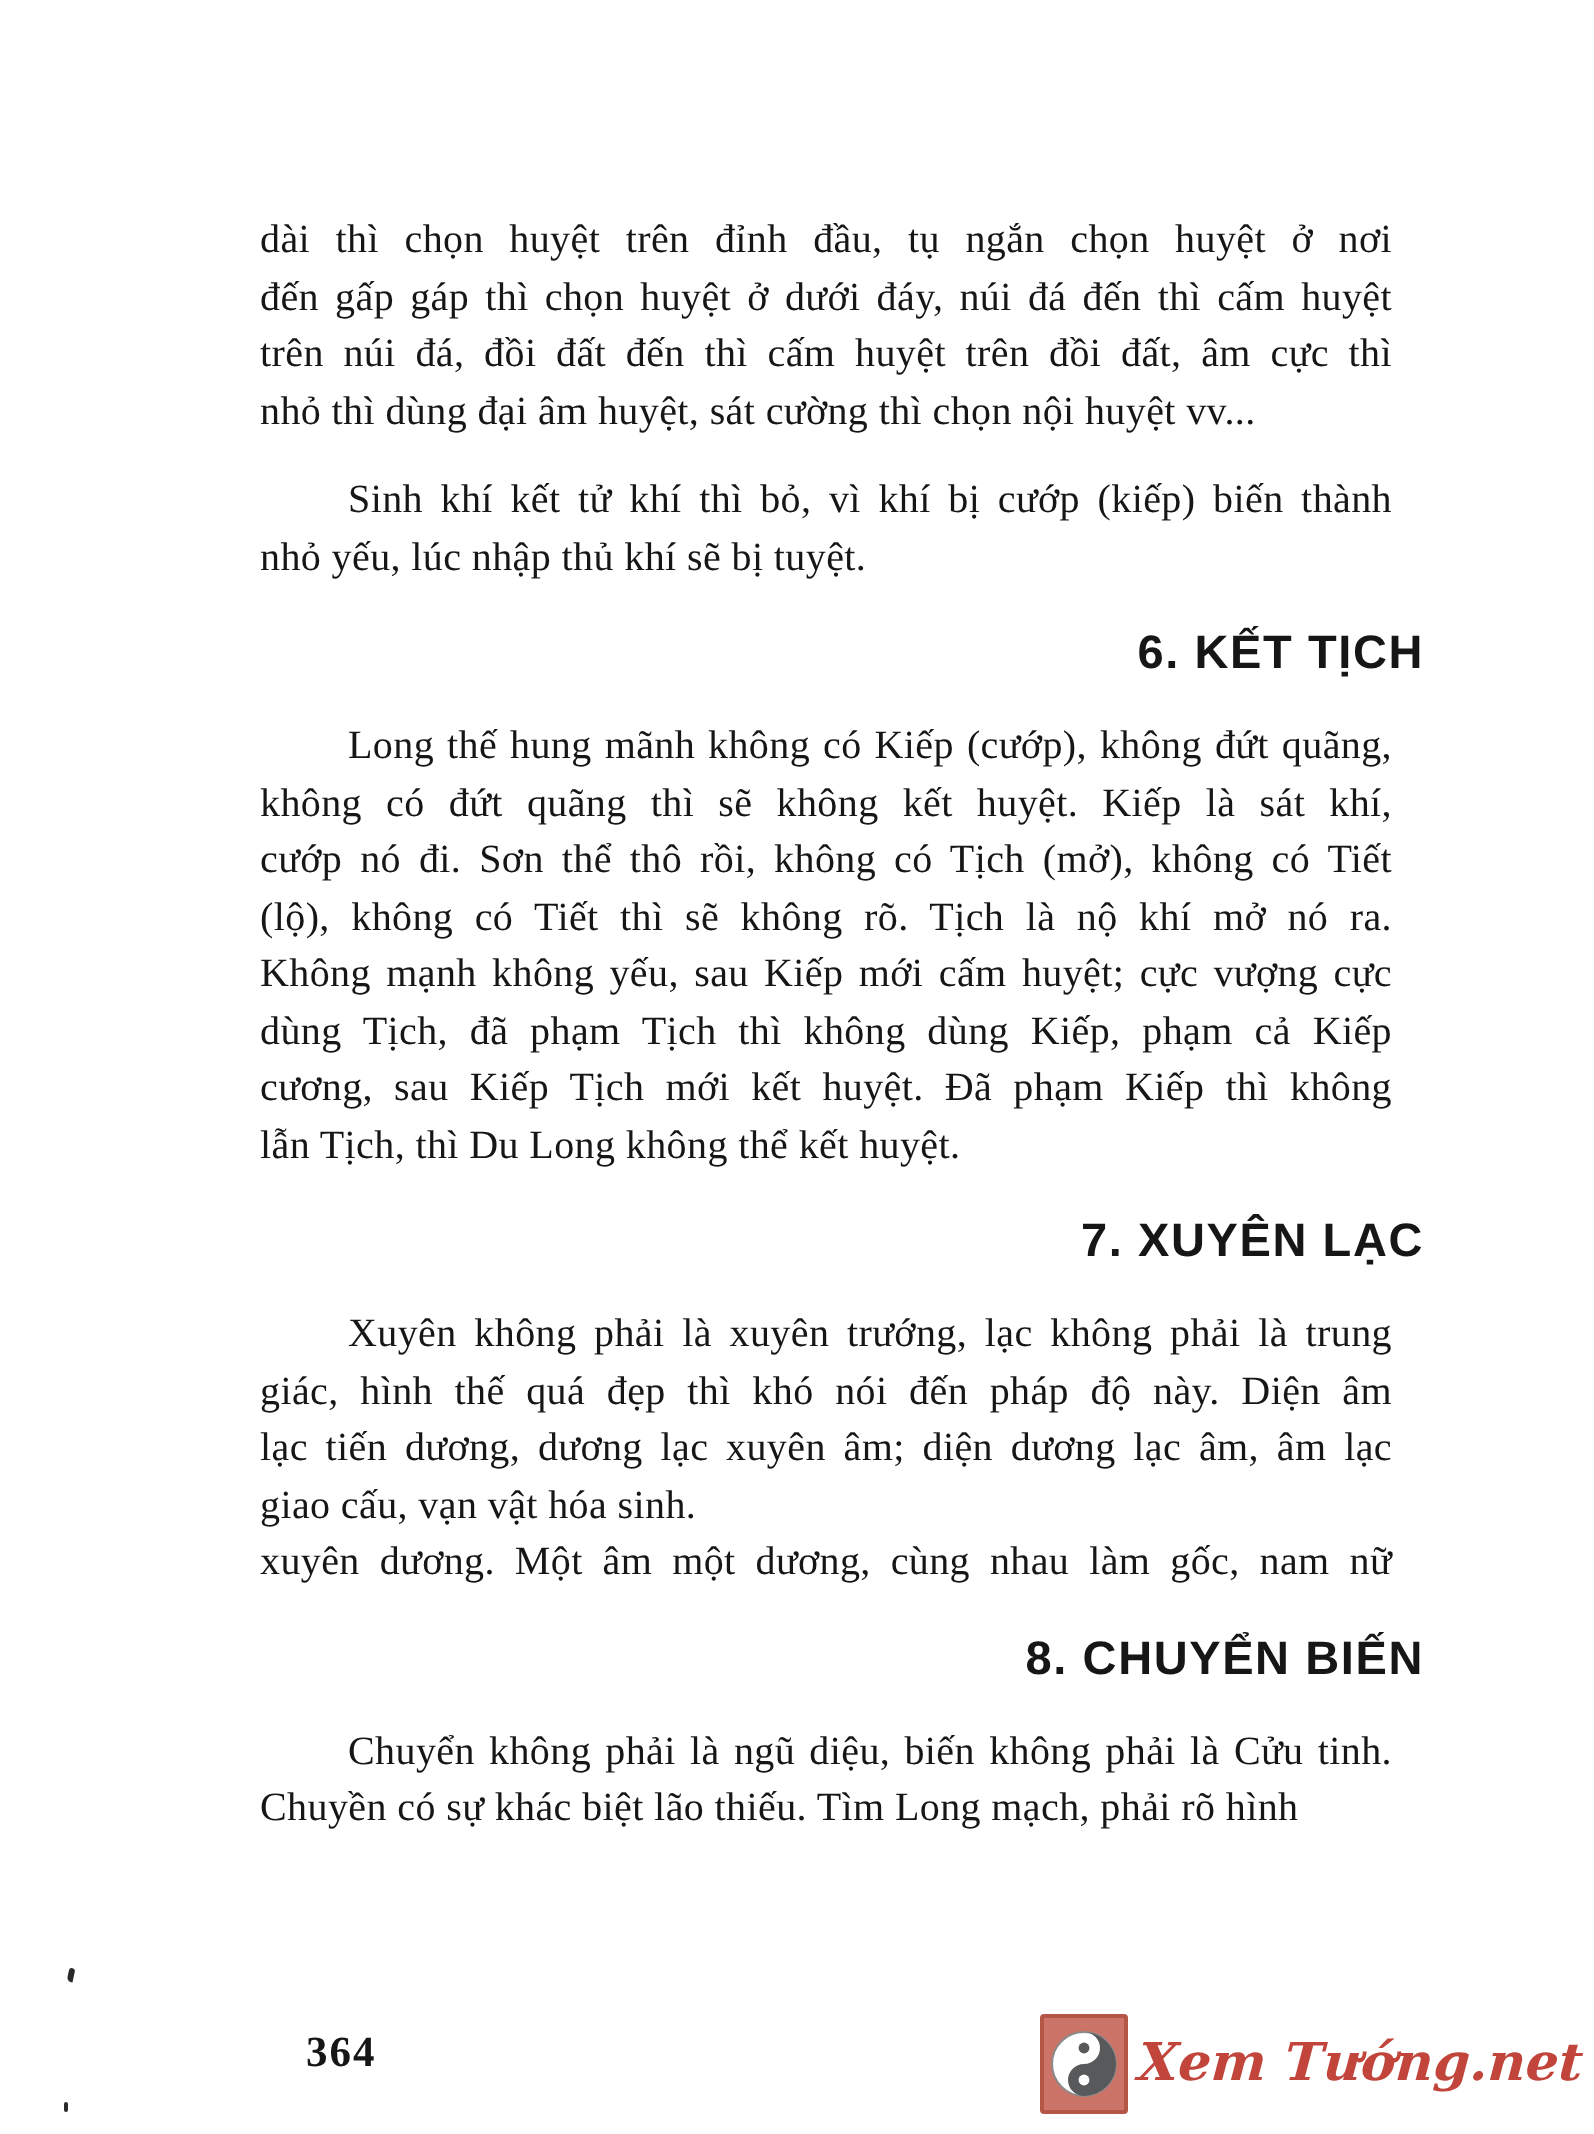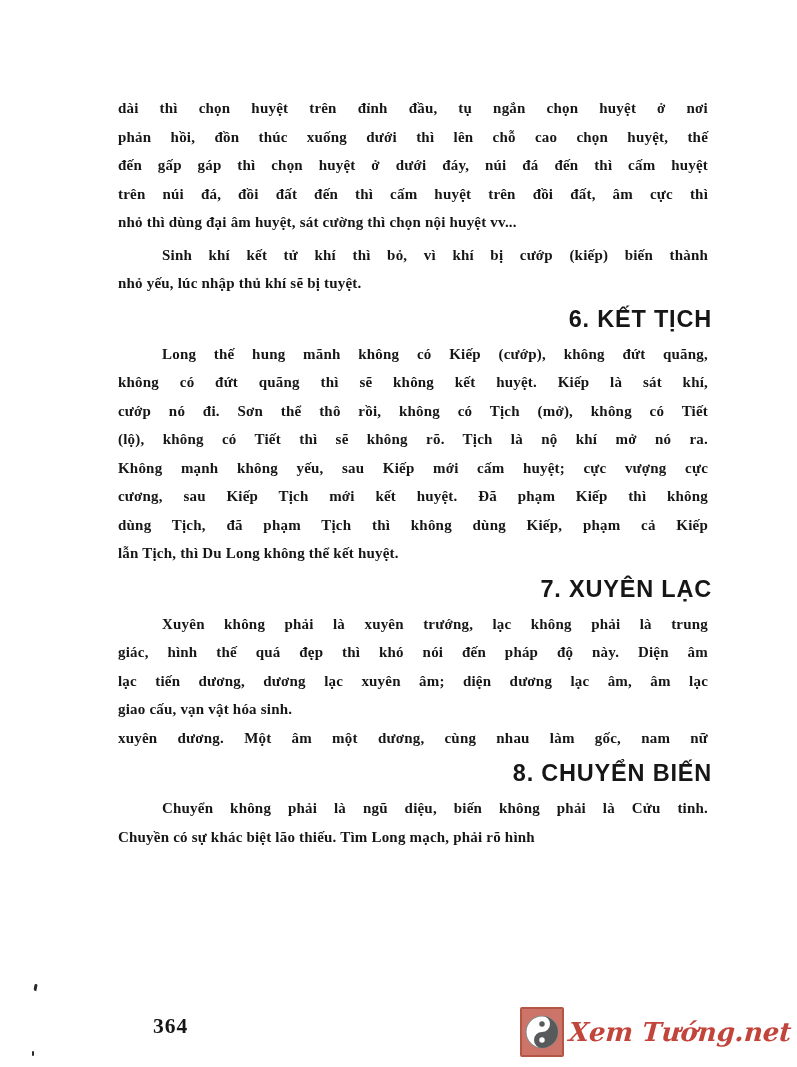--- a/index.html
+++ b/index.html
@@ -14,24 +14,23 @@
   .scan-page {
     position: absolute; inset: 0;
     background: #ffffff;
   }
   .text-column {
     position: absolute;
     left: 114px; top: 90px;
     width: 598px;
   }
   .para {
-    margin: 4px;
-    font-size: 15px;
+    margin: 16px;
+    font-size: 20px;
     letter-spacing: 0.2px;
-    font-weight: bold;
   }
   .line {
     line-height: 28.5px;
     text-align: justify;
     text-align-last: justify;
   }
   .line.last {
     text-align-last: left;
   }
   .para.indent .line:first-child {
@@ -86,38 +85,37 @@
   }
 </style>
 </head>
 <body style="color: rgb(22, 22, 22); background: rgb(255, 255, 255);">
 
 <div class="scan-page">
 
   <main class="text-column">
       <div class="para blk-0">
         <div class="line">dài thì chọn huyệt trên đỉnh đầu, tụ ngắn chọn huyệt ở nơi</div>
-        <div class="line">phản hồi, đồn thúc xuống dưới thì lên chỗ cao chọn huyệt, thế</div>
         <div class="line">đến gấp gáp thì chọn huyệt ở dưới đáy, núi đá đến thì cấm huyệt</div>
         <div class="line">trên núi đá, đồi đất đến thì cấm huyệt trên đồi đất, âm cực thì</div>
         <div class="line last">nhỏ thì dùng đại âm huyệt, sát cường thì chọn nội huyệt vv...</div>
       </div>
       <div class="para blk-1 indent">
         <div class="line">Sinh khí kết tử khí thì bỏ, vì khí bị cướp (kiếp) biến thành</div>
         <div class="line last">nhỏ yếu, lúc nhập thủ khí sẽ bị tuyệt.</div>
       </div>
       <h2 class="heading blk-2">6. KẾT TỊCH</h2>
       <div class="para blk-3 indent">
         <div class="line">Long thế hung mãnh không có Kiếp (cướp), không đứt quãng,</div>
         <div class="line">không có đứt quãng thì sẽ không kết huyệt. Kiếp là sát khí,</div>
         <div class="line">cướp nó đi. Sơn thể thô rồi, không có Tịch (mở), không có Tiết</div>
         <div class="line">(lộ), không có Tiết thì sẽ không rõ. Tịch là nộ khí mở nó ra.</div>
         <div class="line">Không mạnh không yếu, sau Kiếp mới cấm huyệt; cực vượng cực</div>
+        <div class="line">dùng Tịch, đã phạm Tịch thì không dùng Kiếp, phạm cả Kiếp</div>
         <div class="line">cương, sau Kiếp Tịch mới kết huyệt. Đã phạm Kiếp thì không</div>
-        <div class="line">dùng Tịch, đã phạm Tịch thì không dùng Kiếp, phạm cả Kiếp</div>
         <div class="line last">lẫn Tịch, thì Du Long không thể kết huyệt.</div>
       </div>
       <h2 class="heading blk-4">7. XUYÊN LẠC</h2>
       <div class="para blk-5 indent">
         <div class="line">Xuyên không phải là xuyên trướng, lạc không phải là trung</div>
         <div class="line">giác, hình thế quá đẹp thì khó nói đến pháp độ này. Diện âm</div>
         <div class="line">lạc tiến dương, dương lạc xuyên âm; diện dương lạc âm, âm lạc</div>
         <div class="line last">giao cấu, vạn vật hóa sinh.</div>
         <div class="line">xuyên dương. Một âm một dương, cùng nhau làm gốc, nam nữ</div>
       </div>

